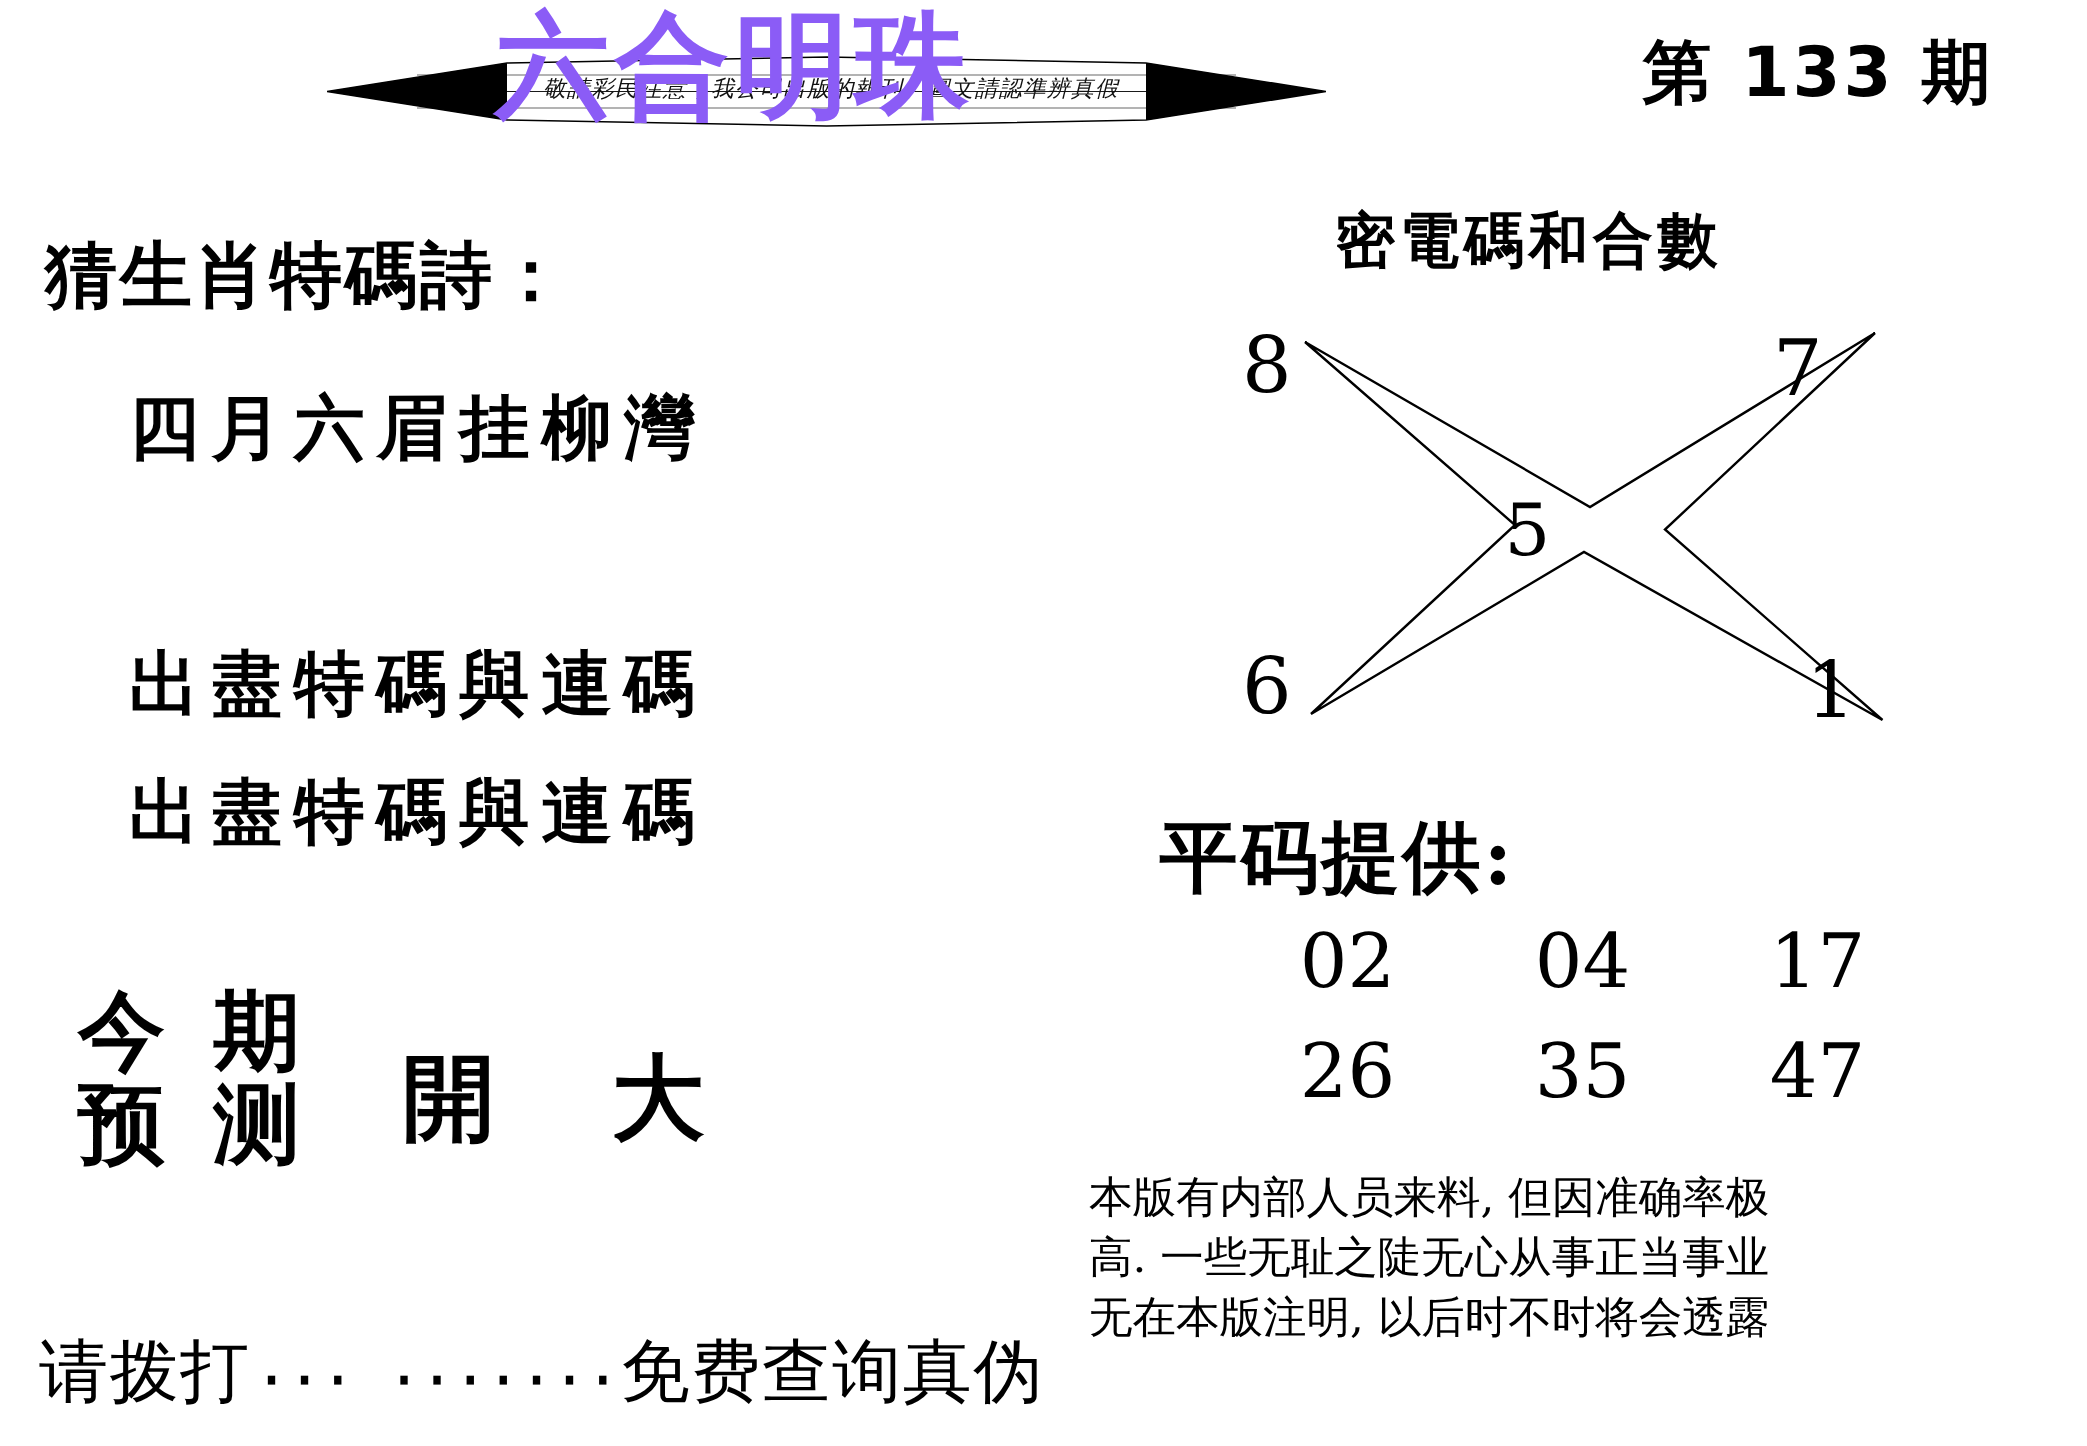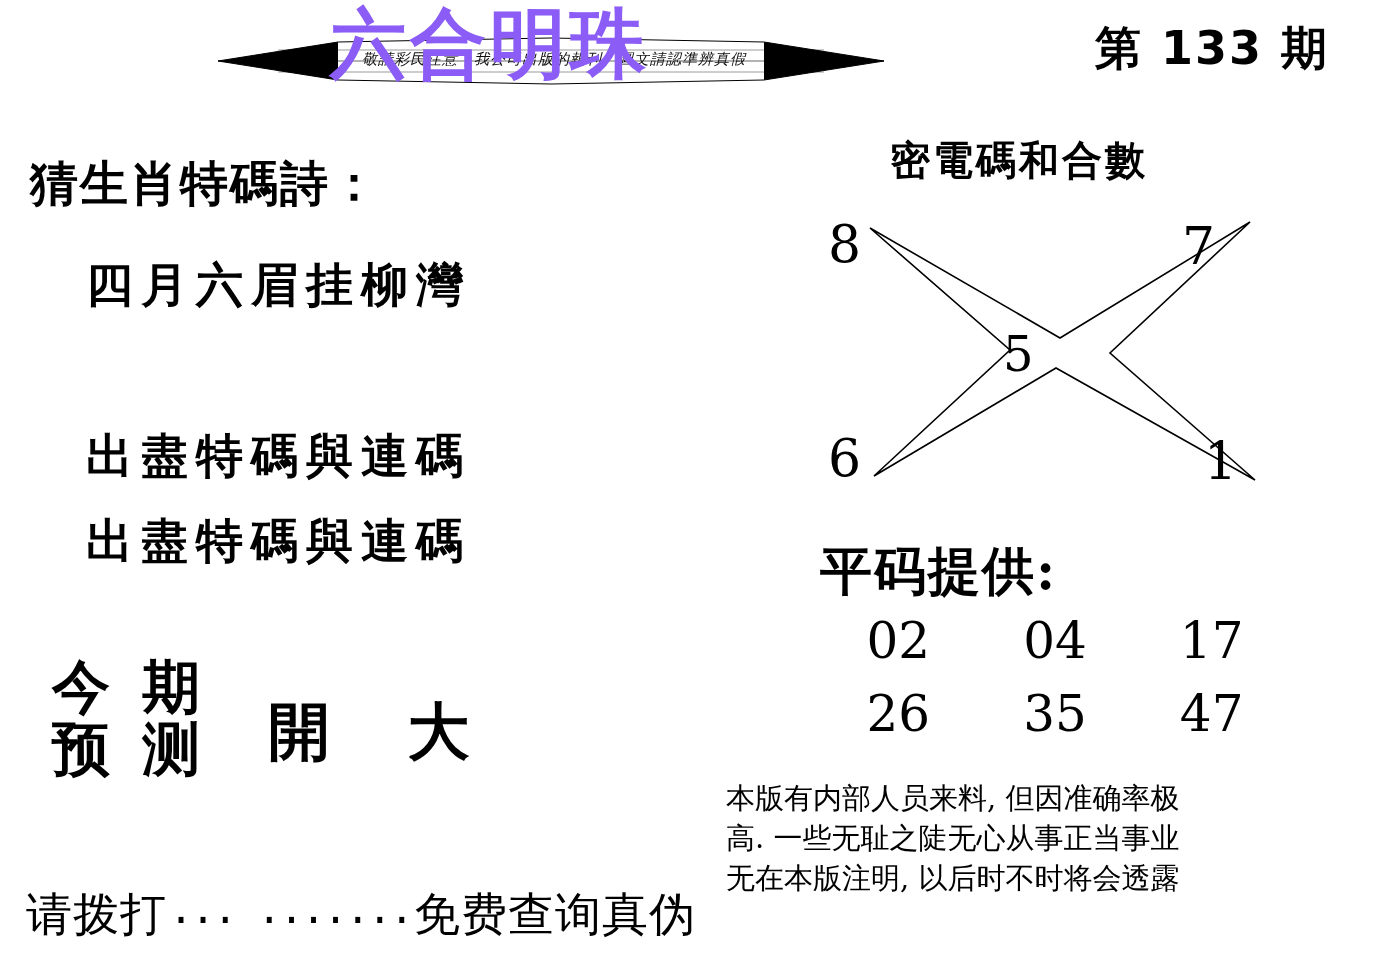--- a/index.html
+++ b/index.html
@@ -151,21 +151,21 @@
     font-size: 52px;
     line-height: 1;
   }
   #star-tl { left: 28px;  top: 18px; }
   #star-tr { left: 382px; top: 20px; }
   #star-bl { left: 28px;  top: 232px; }
   #star-br { left: 404px; top: 235px; }
   #star-c  { left: 203px; top: 130px; font-size: 48px; }
 
   #ping-heading {
-    left: 820px;
+    left: 773px;
     top: 537px;
     font-family: "DejaVu Serif", serif;
     font-weight: bold;
     font-size: 52px;
     letter-spacing: 2px;
     white-space: nowrap;
   }
   #ping-grid {
     left: 820px;
     top: 612px;

